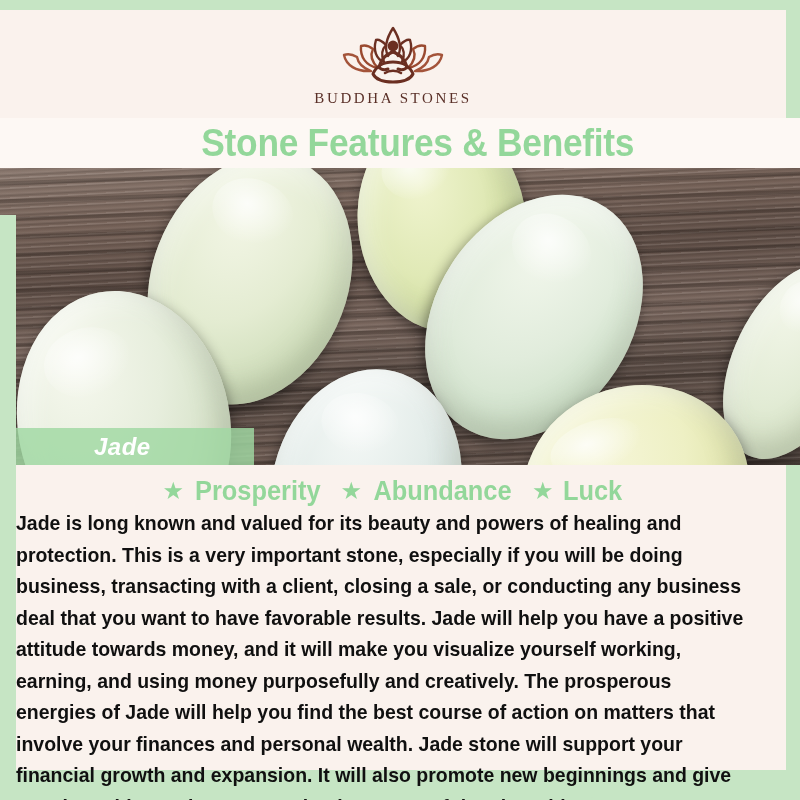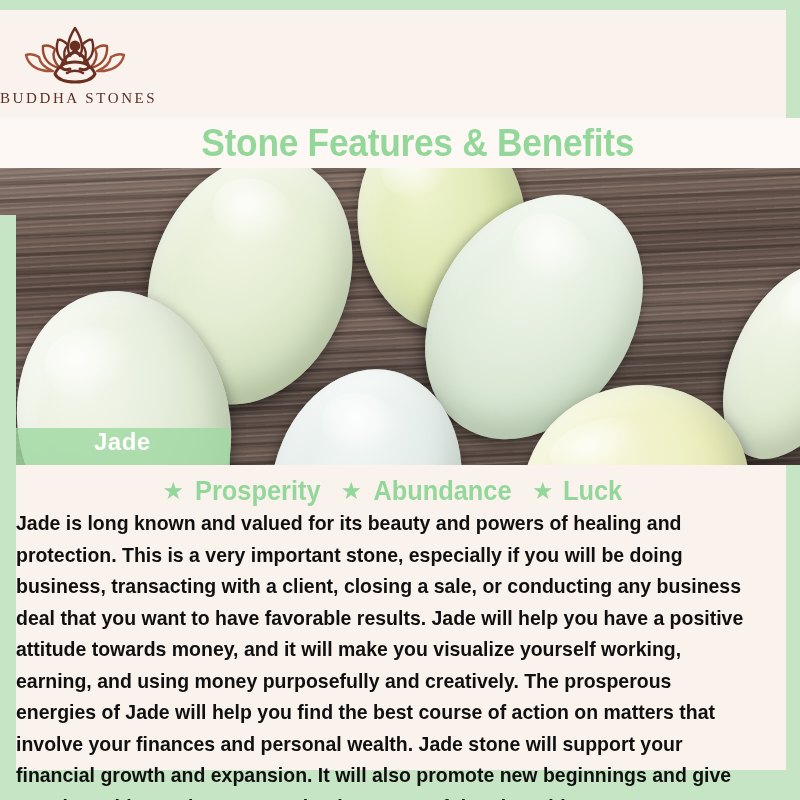--- a/index.html
+++ b/index.html
@@ -68,20 +68,21 @@
   
   .header {
     position: absolute;
     left: 0;
     top: 10px;
     width: 786px;
     height: 105px;
     z-index: 4;
     display: flex;
     flex-direction: column;
+    align-items: center;
     justify-content: flex-start;
     padding-top: 14px;
     box-sizing: border-box;
   }
   .logo-mark {
     width: 150px;
     height: 62px;
     display: block;
   }
   .brand-name {
@@ -212,26 +213,27 @@
     left: 734px; top: 88px; width: 120px; height: 210px;
     transform: rotate(26deg);
     background: radial-gradient(ellipse at 30% 26%, #f2f6e8 0%, #e3ecd6 46%, #cddcba 100%);
   }
 
   
   .stone-label {
     position: absolute;
     left: 16px;
     top: 428px;
-    width: 214px;
+    width: 238px;
     height: 37px;
     background: rgba(160, 216, 162, 0.82);
     display: flex;
-    align-items: flex-start;
+    align-items: center;
     z-index: 6;
+    font-style: italic;
   }
   .stone-label span {
     margin-left: 78px;
     font-size: 24px;
     font-weight: bold;
     color: #ffffff;
     letter-spacing: 0.5px;
   }
 
   

